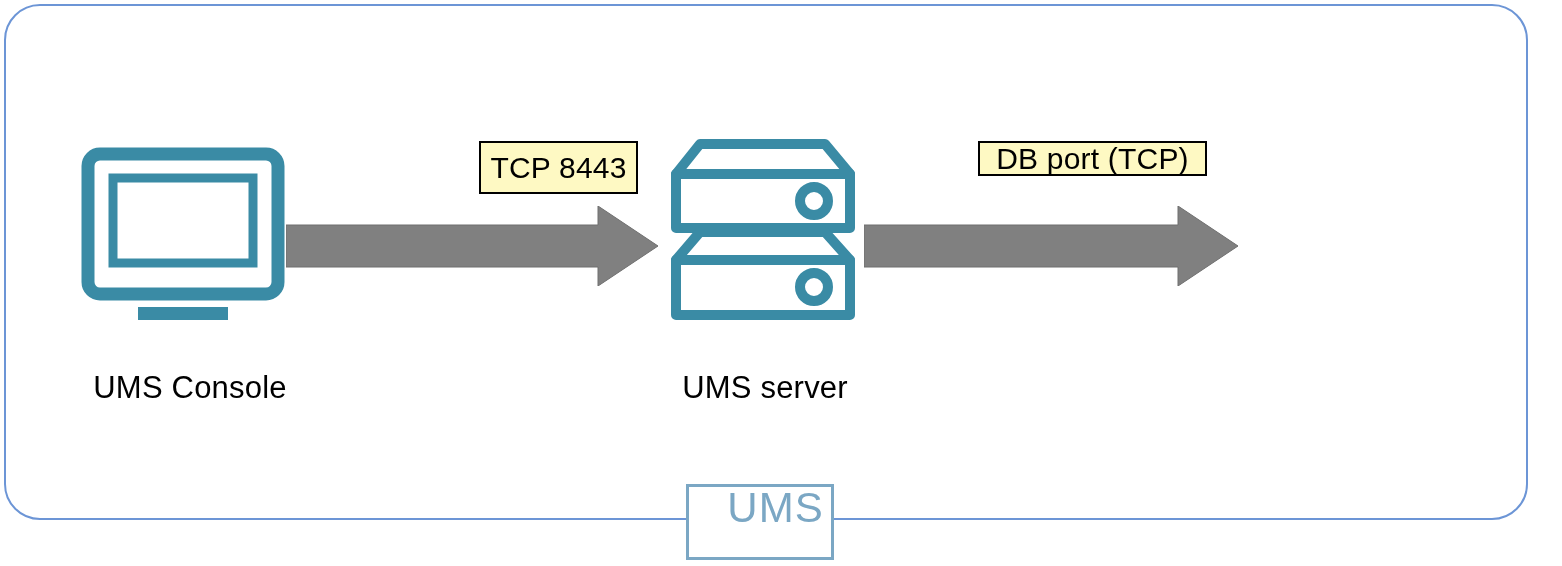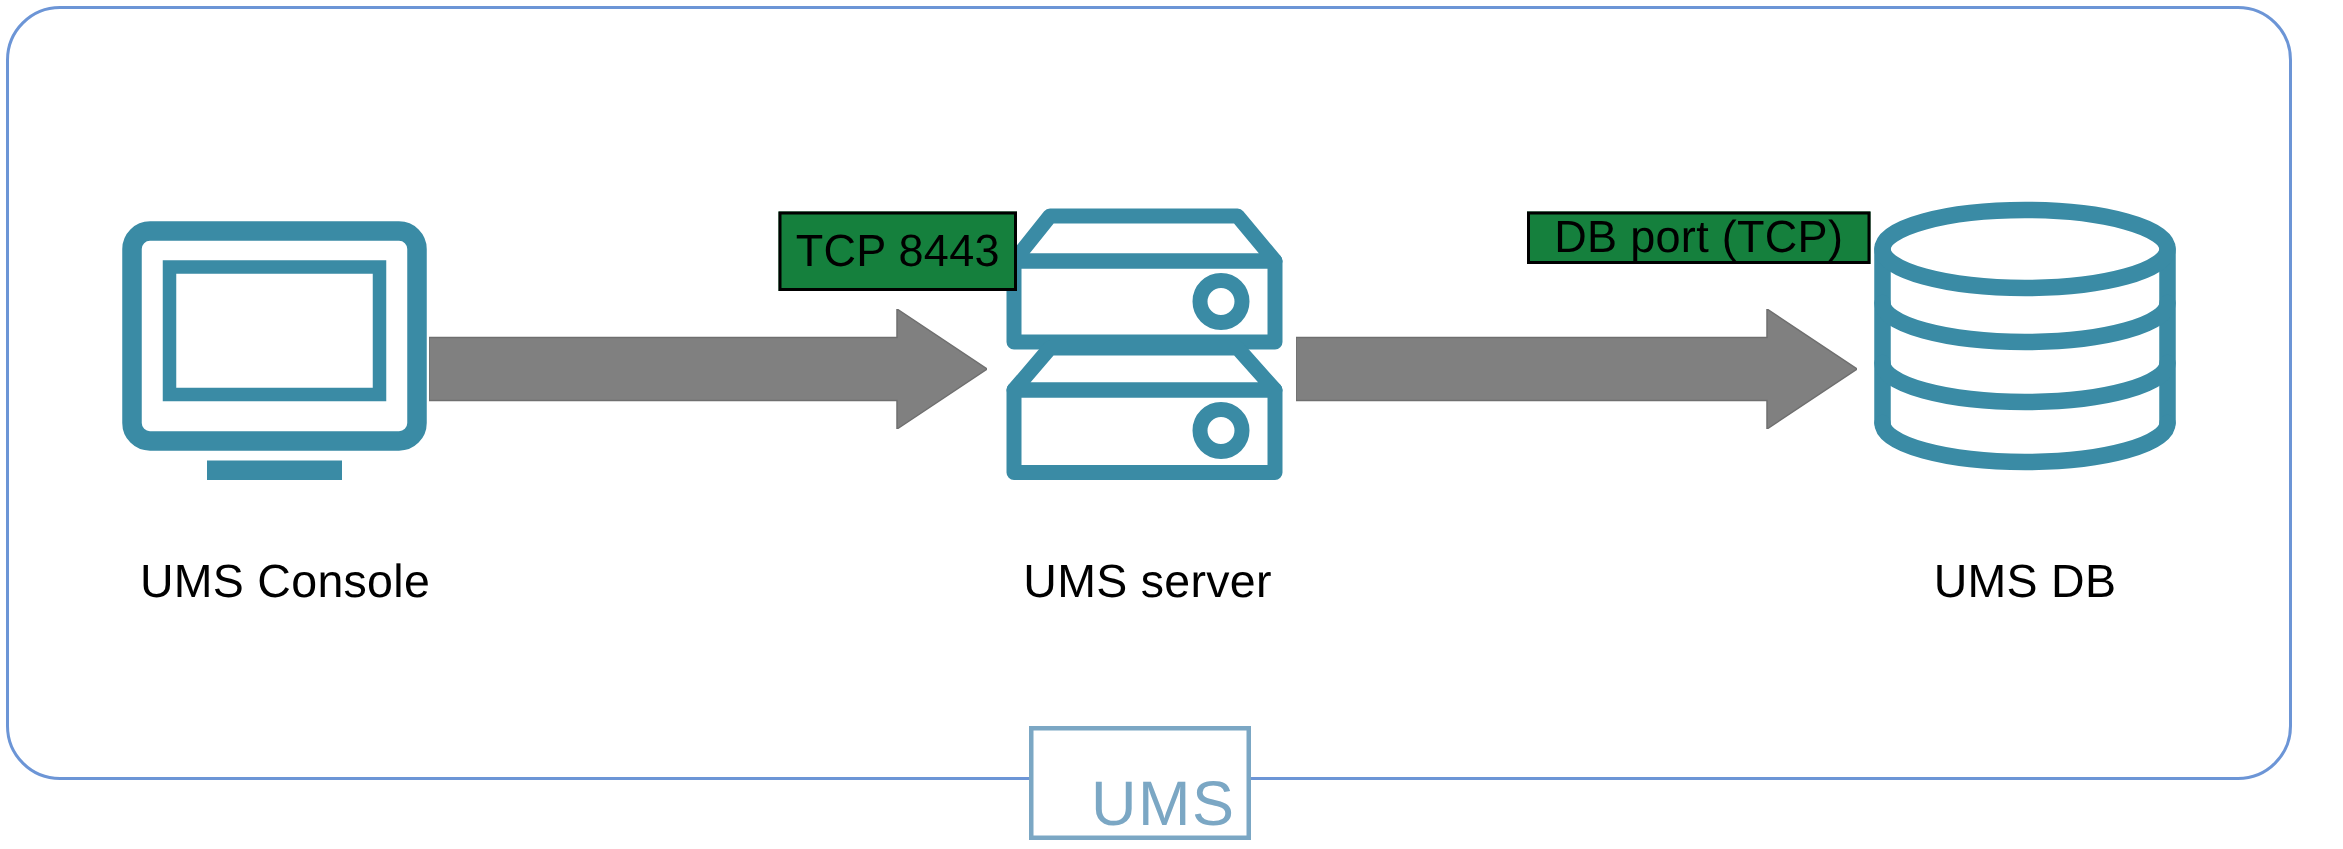--- a/index.html
+++ b/index.html
@@ -62,46 +62,45 @@
 
   
   .arrow { position: absolute; }
   #arrow-console-server { left: 286px; top: 206px; width: 372px; height: 80px; }
   #arrow-server-db      { left: 864px; top: 206px; width: 374px; height: 80px; }
 
   
   .port-box {
     position: absolute;
     border: 2px solid #000000;
-    background: #15803d;
+    background: #fef9c3;
     box-sizing: border-box;
     display: flex;
     align-items: center;
     justify-content: center;
     font-size: 30px;
     color: #000000;
     white-space: nowrap;
     letter-spacing: 0.2px;
-    margin-left: 40px;
   }
   #port-box-1 { left: 479px; top: 141px; width: 159px; height: 53px; }
   #port-box-2 { left: 978px; top: 141px; width: 229px; height: 35px; }
 
   
   #ums-badge {
     position: absolute;
     left: 686px;
     top: 484px;
     width: 148px;
     height: 76px;
     border: 3px solid #7ba7c4;
     background: #ffffff;
     box-sizing: border-box;
     display: flex;
-    align-items: flex-end;
+    align-items: flex-start;
     justify-content: center;
     padding-left: 31px;
   }
   #ums-badge-text {
     font-size: 42px;
     color: #7ba7c4;
     letter-spacing: 1px;
     font-weight: 300;
     line-height: 1;
   }
@@ -141,39 +140,20 @@
           <rect x="56" y="130" width="174" height="55"></rect>
         </g>
 
         <circle cx="194" cy="71" r="14" fill="none" stroke="#3a8ba5" stroke-width="10"></circle>
         <circle cx="194" cy="157" r="14" fill="none" stroke="#3a8ba5" stroke-width="10"></circle>
       </svg>
     </div>
     <div class="node-label" id="server-label">UMS server</div>
   </div>
 
-  <div class="node" id="node-db">
-    <div id="db-icon">
-      <svg width="270" height="215" viewBox="0 0 270 215" xmlns="http://www.w3.org/2000/svg">
-        <g stroke="#3a8ba5" fill="none" stroke-width="11" stroke-linecap="round">
-
-          <path d="M40 36 L40 152"></path>
-          <path d="M230 36 L230 152"></path>
-
-          <ellipse cx="135" cy="36" rx="95" ry="26"></ellipse>
-
-          <path d="M40 72 A95 26 0 0 0 230 72"></path>
-          <path d="M40 112 A95 26 0 0 0 230 112"></path>
-
-          <path d="M40 152 A95 26 0 0 0 230 152"></path>
-        </g>
-      </svg>
-    </div>
-    <div class="node-label" id="db-label">UMS DB</div>
-  </div>
 
   <div class="arrow" id="arrow-console-server">
     <svg width="372" height="80" viewBox="0 0 372 80" xmlns="http://www.w3.org/2000/svg">
       <path d="M0 19 L312 19 L312 0 L372 40 L312 80 L312 61 L0 61 Z" fill="#808080" stroke="#6f6f6f" stroke-width="1"></path>
     </svg>
   </div>
 
   <div class="arrow" id="arrow-server-db">
     <svg width="374" height="80" viewBox="0 0 374 80" xmlns="http://www.w3.org/2000/svg">
       <path d="M0 19 L314 19 L314 0 L374 40 L314 80 L314 61 L0 61 Z" fill="#808080" stroke="#6f6f6f" stroke-width="1"></path>

